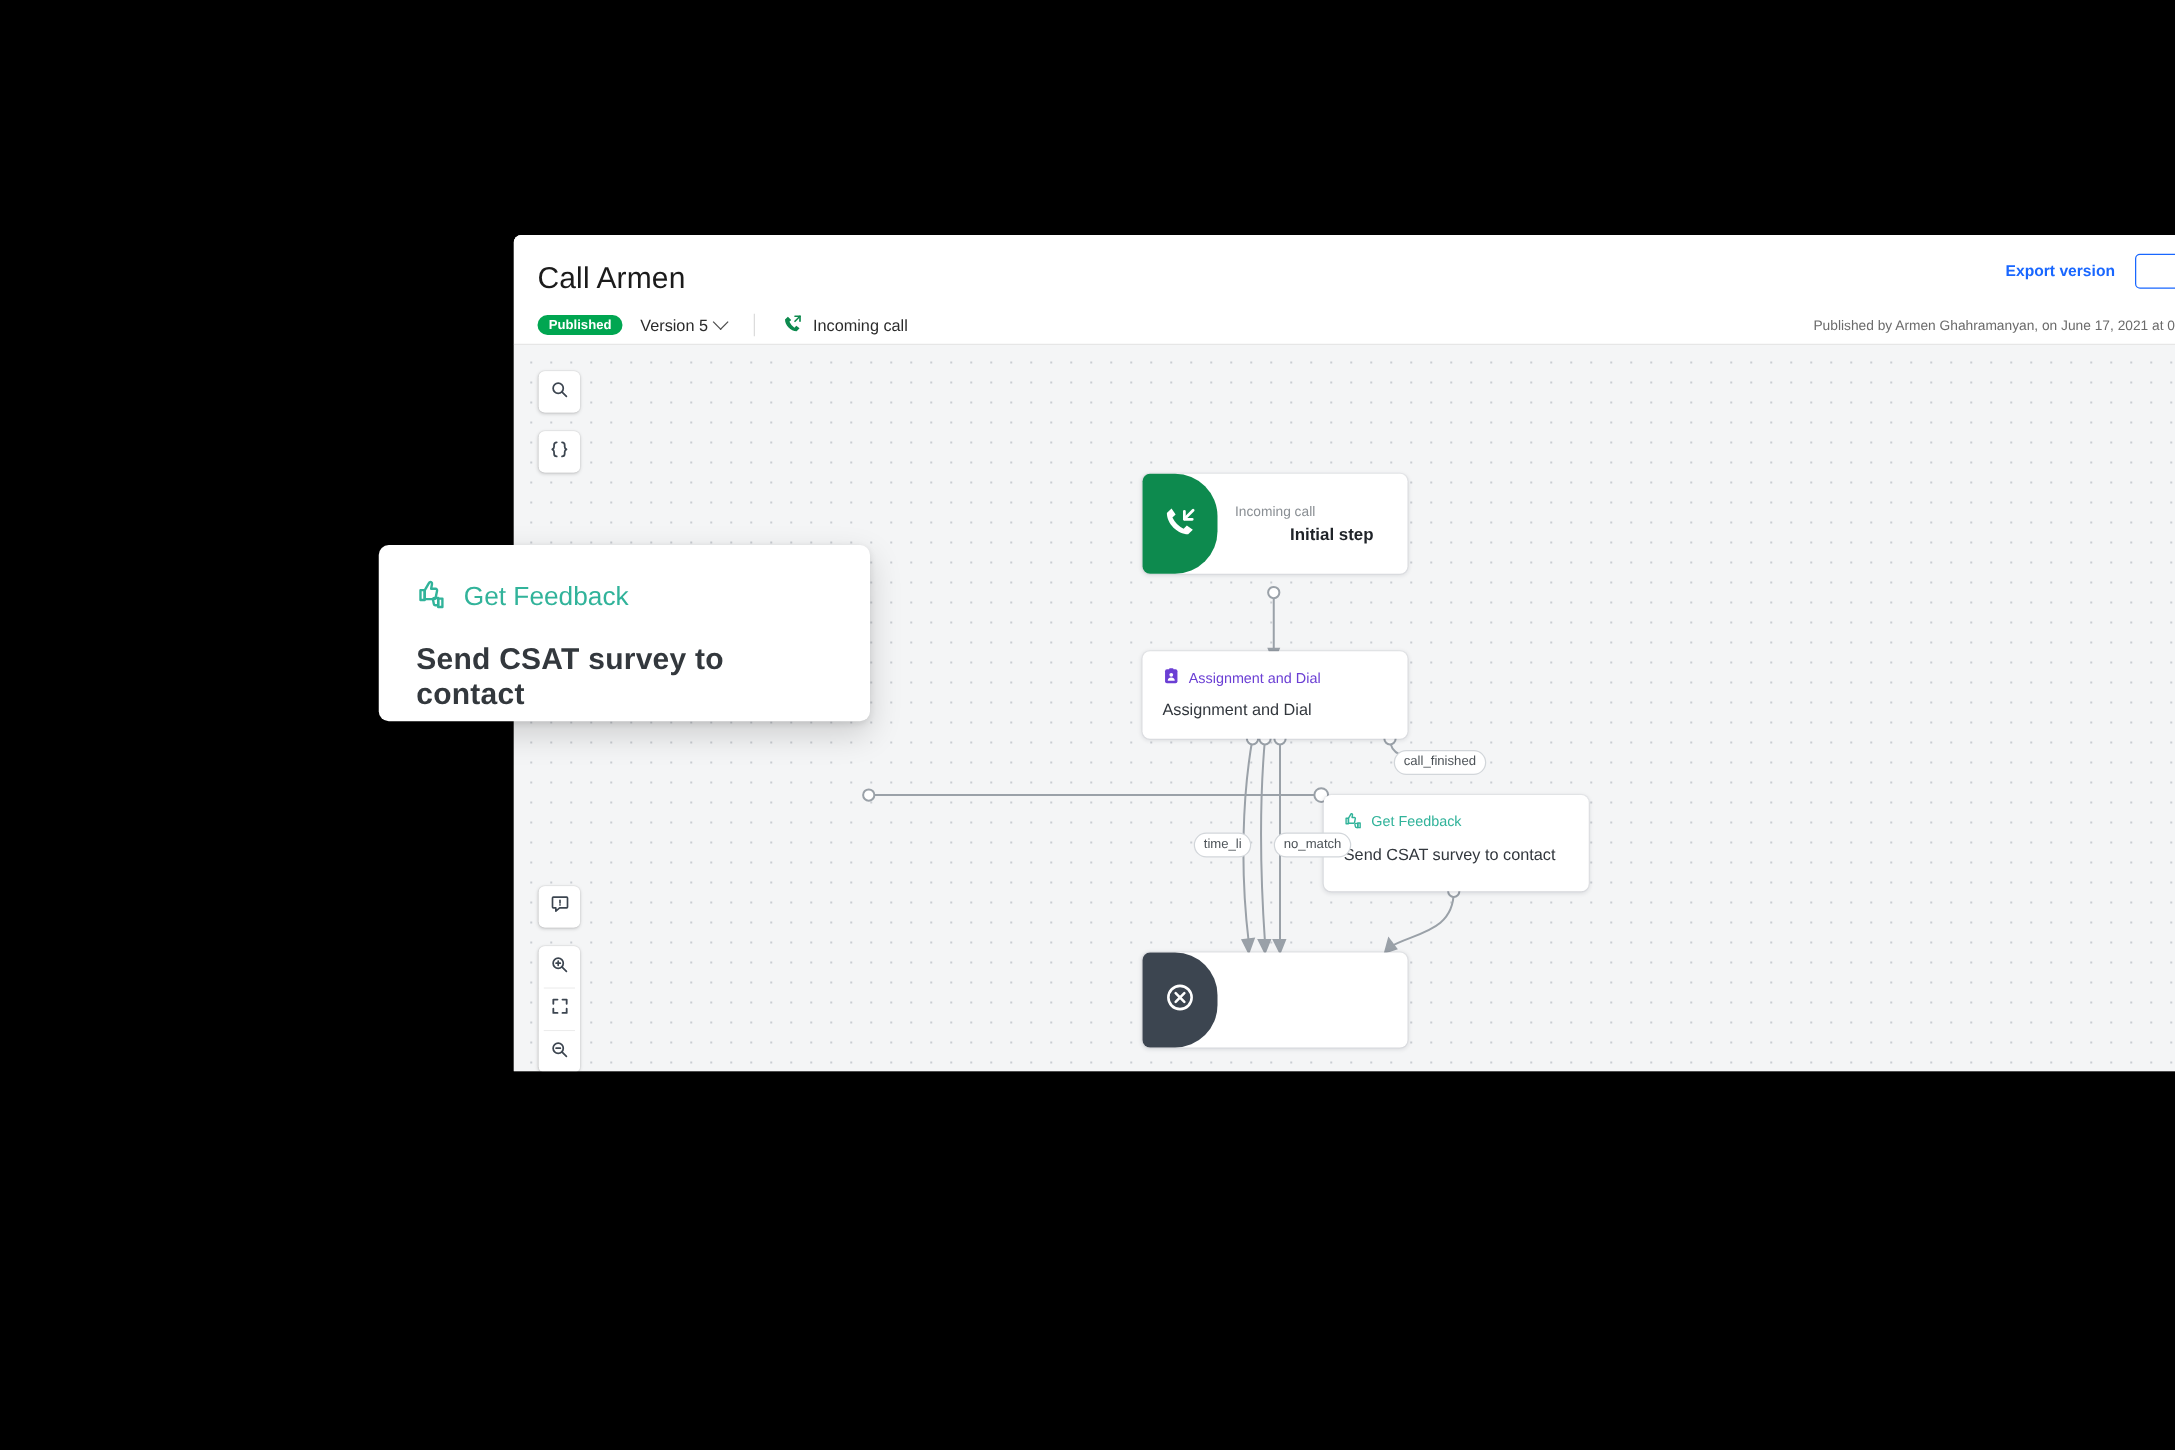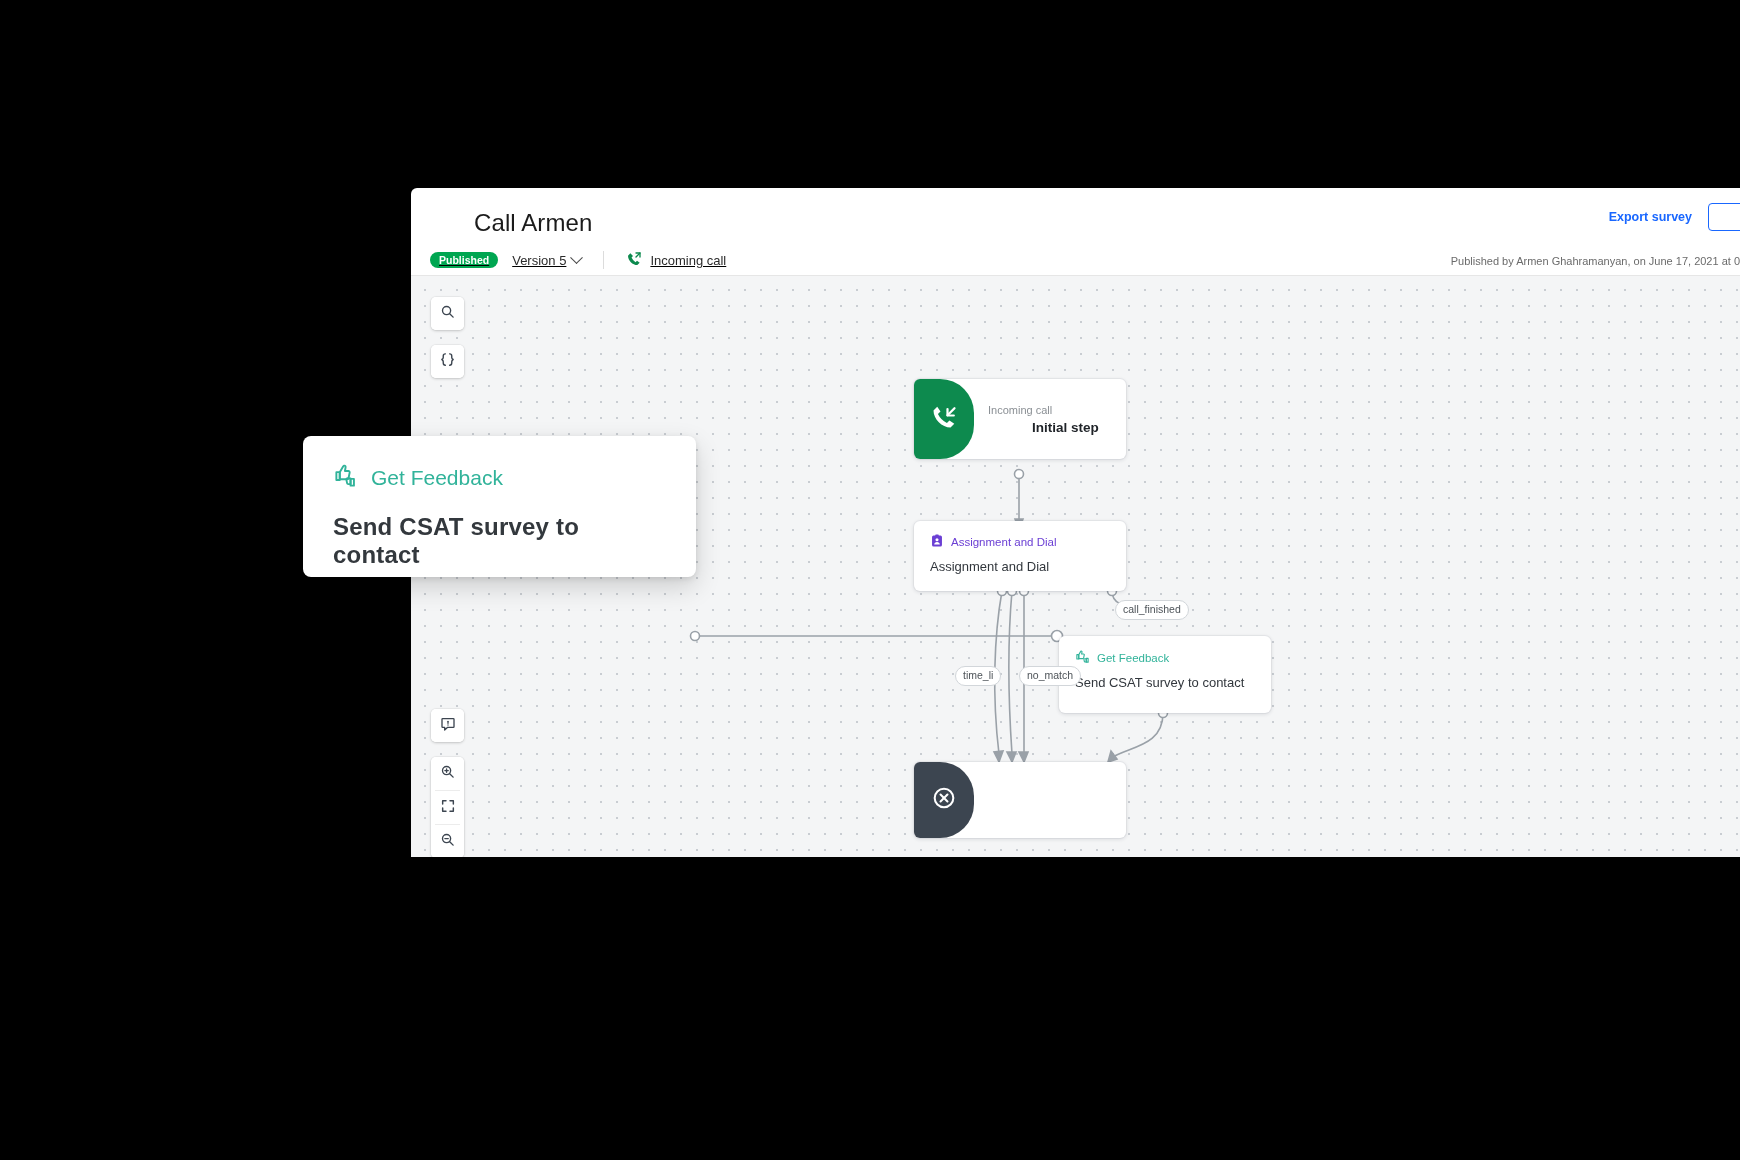--- a/index.html
+++ b/index.html
@@ -20,21 +20,20 @@
   }
 
   
   .header {
     position: relative;
     height: 57px;
     background: #ffffff;
     display: flex;
     align-items: center;
     padding: 12px 0 0 19px;
-    margin-left: 44px;
   }
   .header-title {
     font-size: 24px;
     font-weight: 400;
     color: #1b1b1b;
     letter-spacing: 0.1px;
   }
   .header-right {
     position: absolute;
     right: -8px; top: 0;
@@ -60,21 +59,20 @@
   
   .subheader {
     position: relative;
     height: 31px;
     background: #ffffff;
     border-bottom: 1px solid #e6e6e6;
     display: flex;
     align-items: center;
     padding-left: 19px;
     gap: 14px;
-    text-decoration: underline;
   }
   .badge-published {
     background: #00a651;
     color: #fff;
     font-size: 10.5px;
     font-weight: bold;
     border-radius: 10px;
     padding: 2.5px 9px 3px;
     line-height: 1;
   }
@@ -200,21 +198,21 @@
 </style>
 </head>
 <body>
 
 <div id="app">
 
   <div class="header">
     <div class="header-title">Call Armen</div>
 
     <div class="header-right">
-      <div class="export-link">Export survey</div>
+      <div class="export-link">Export version</div>
       <div class="header-btn"></div>
     </div>
   </div>
 
   <div class="subheader">
     <div class="badge-published">Published</div>
 
     <div class="version-select">
       <span>Version 5</span>
       <span class="chev"></span>

